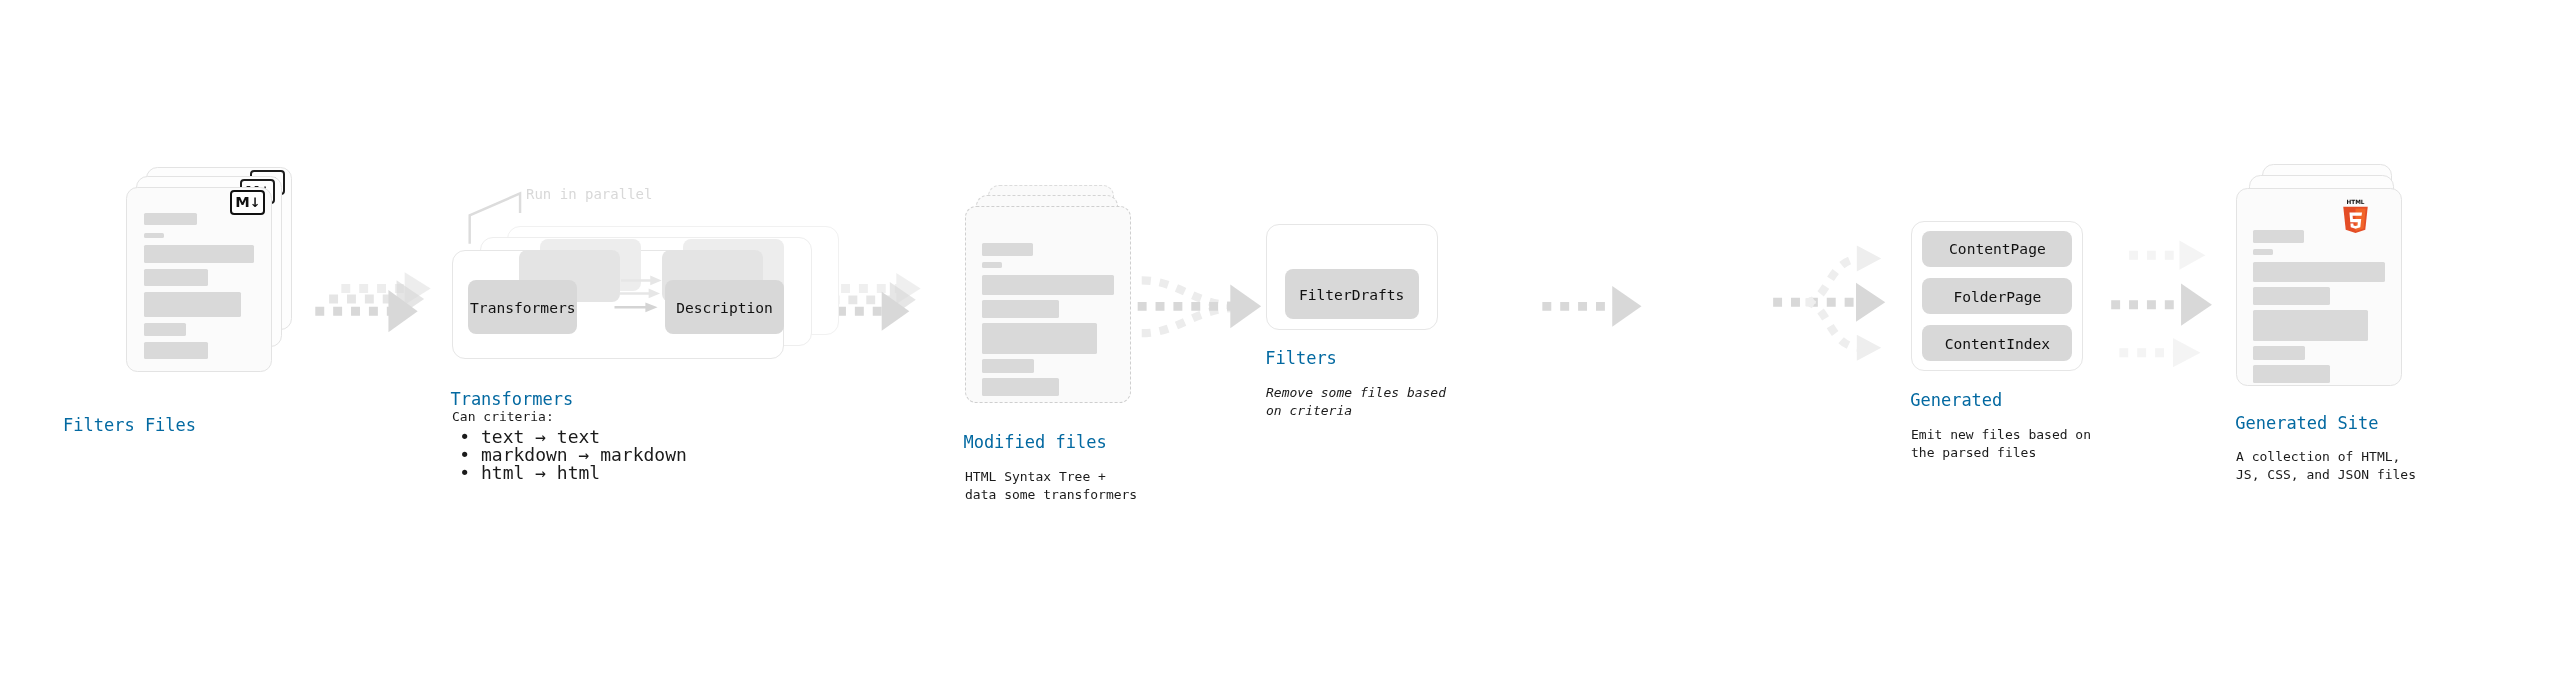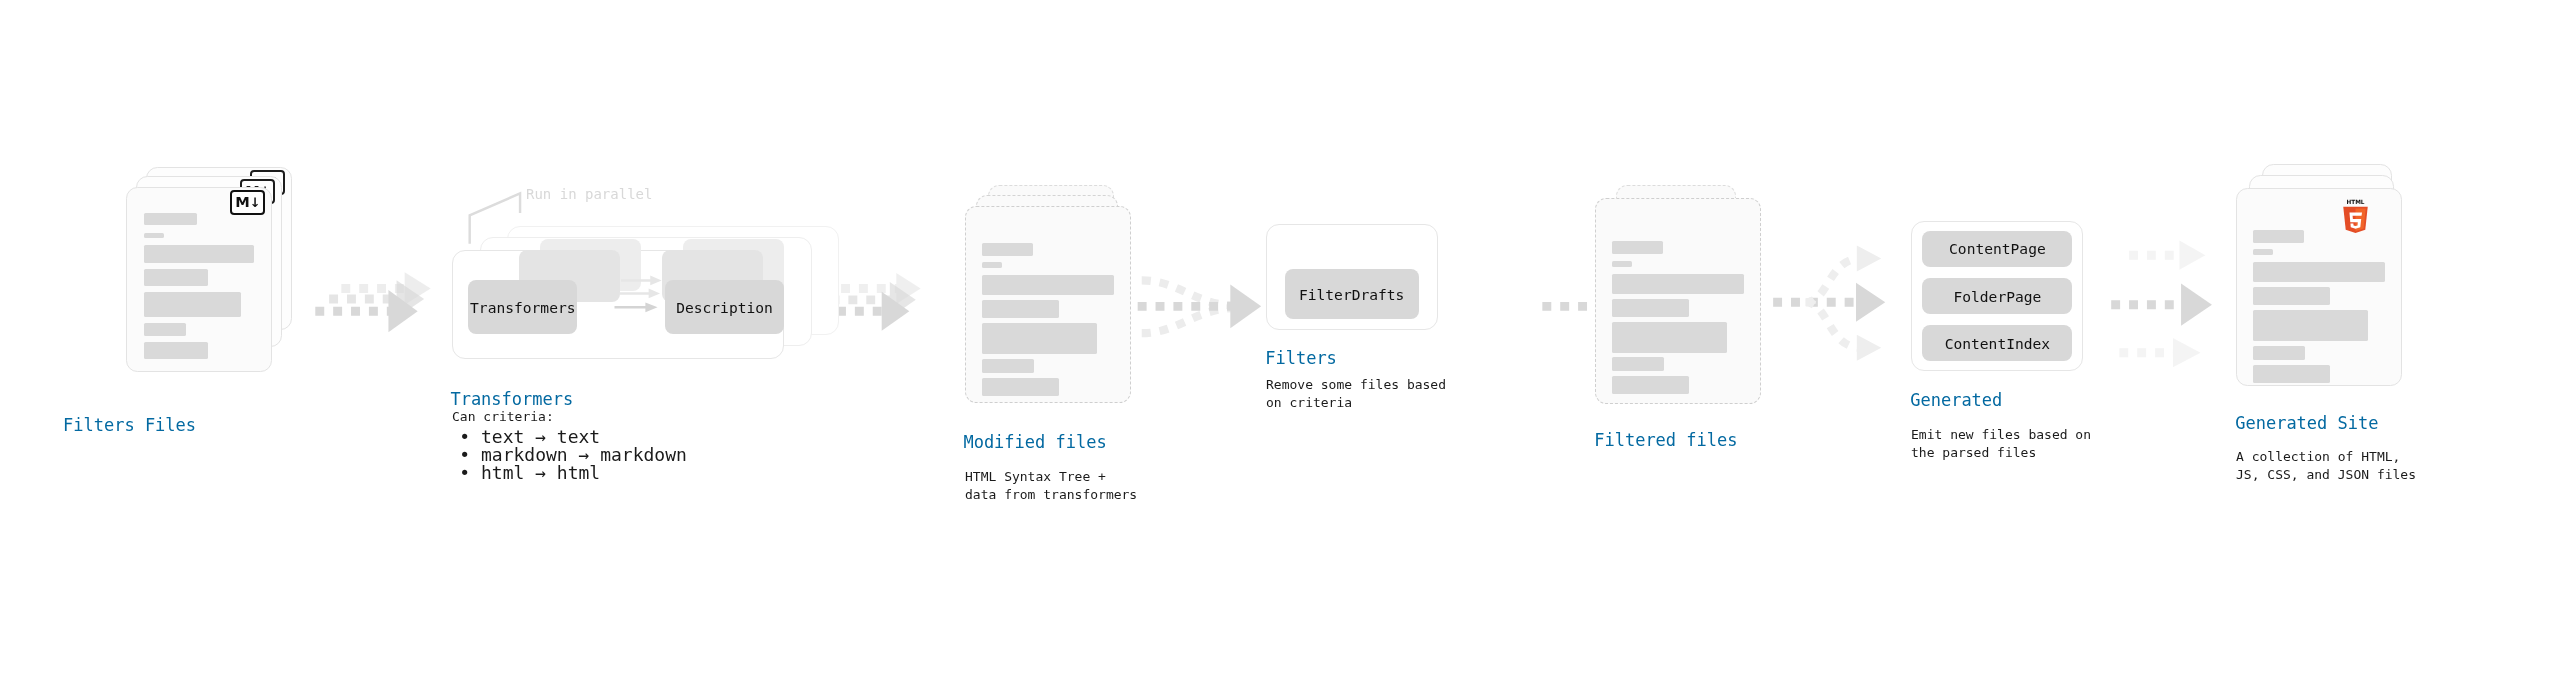--- a/index.html
+++ b/index.html
@@ -275,50 +275,33 @@
           <div class="bar" style="left:16.3px;top:68px;width:132px;height:19.5px;"></div>
           <div class="bar" style="left:16.3px;top:93px;width:77px;height:18px;"></div>
           <div class="bar" style="left:16.3px;top:116px;width:115px;height:31px;"></div>
           <div class="bar" style="left:16.3px;top:152px;width:52px;height:14px;"></div>
           <div class="bar" style="left:16.3px;top:171px;width:77px;height:18px;"></div>
         </div>
       </div>
     </div>
     <div class="title" style="left:-1.6px;top:247px;">Modified files</div>
     <div class="sub" style="left:0px;top:283px;">HTML Syntax Tree +
-data from transformers</div>
+data some transformers</div>
   </div>
 
   <div class="node" style="left:1266px;top:224px;">
     <div class="gbox" style="left:0px;top:0px;width:172px;height:106px;"></div>
     <div class="chip" style="left:18.7px;top:28px;width:134px;height:50px;margin-top:17px;">
       <span>FilterDrafts</span>
     </div>
     <div class="title" style="left:-0.8px;top:124px;">Filters</div>
-    <div class="sub" style="left:0px;top:152px;">Remove some files based
+    <div class="sub" style="left:0px;top:160px;font-style:italic;">Remove some files based
 on criteria</div>
   </div>
 
-  <div class="node" style="left:1595px;top:185px;">
-    <div class="doc-stack" style="width:175px;height:244px;">
-      <div class="doc dashed" style="left:21px;top:0px;width:120px;height:36px;border-color:#dcdcdc;"></div>
-      <div class="doc dashed" style="left:0px;top:13px;width:166px;height:206px;">
-        <div class="doc-inner">
-          <div class="bar" style="left:16.3px;top:42px;width:51px;height:13px;"></div>
-          <div class="bar" style="left:16.3px;top:62px;width:19.5px;height:5.7px;"></div>
-          <div class="bar" style="left:16.3px;top:75px;width:132px;height:19.5px;"></div>
-          <div class="bar" style="left:16.3px;top:100px;width:77px;height:18px;"></div>
-          <div class="bar" style="left:16.3px;top:123px;width:115px;height:31px;"></div>
-          <div class="bar" style="left:16.3px;top:158px;width:52px;height:14px;"></div>
-          <div class="bar" style="left:16.3px;top:177px;width:77px;height:18px;"></div>
-        </div>
-      </div>
-    </div>
-    <div class="title" style="left:-0.8px;top:245px;">Filtered files</div>
-  </div>
 
   <div class="node" style="left:1911px;top:221px;">
     <div class="gbox" style="left:0px;top:0px;width:172px;height:150px;"></div>
     <div class="chip" style="left:11.4px;top:9.8px;width:150px;height:36px;">
       <span>ContentPage</span>
     </div>
     <div class="chip" style="left:11.4px;top:57px;width:150px;height:36px;">
       <span>FolderPage</span>
     </div>
     <div class="chip" style="left:11.4px;top:104px;width:150px;height:36px;">

